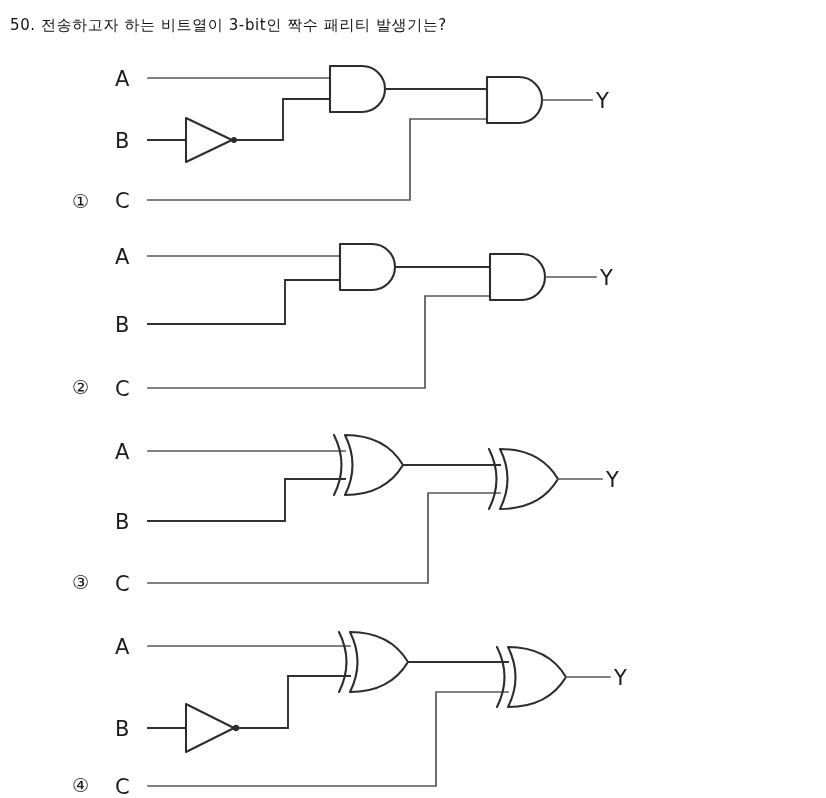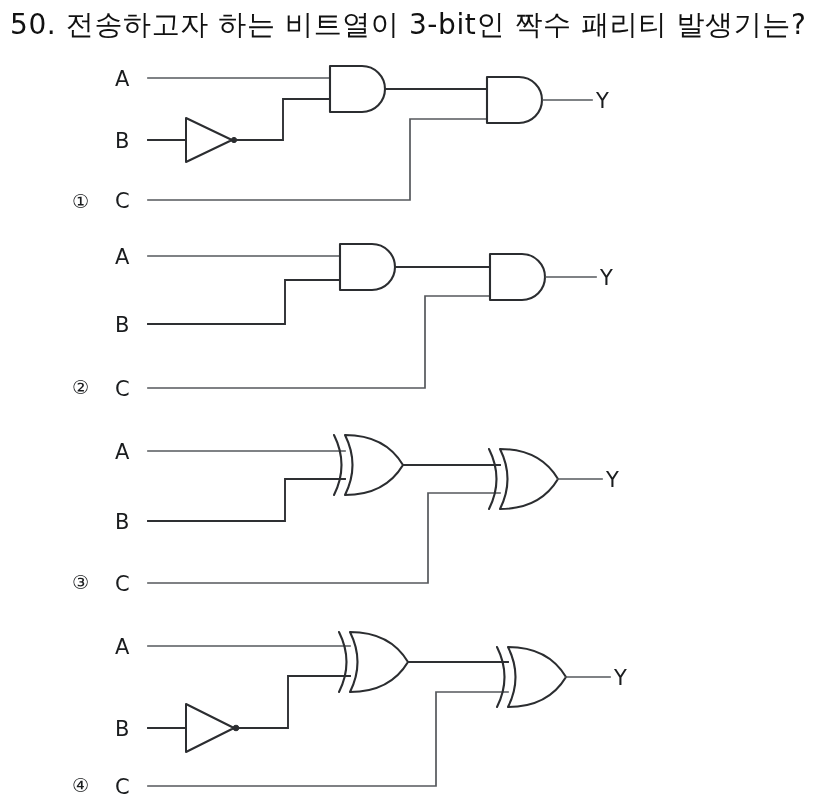--- a/index.html
+++ b/index.html
@@ -17,21 +17,21 @@
   #page {
     position: relative;
     width: 826px;
     height: 798px;
     background: #ffffff;
   }
   .question-title {
     position: absolute;
     left: 10px;
     top: 10px;
-    font-size: 28px;
+    font-size: 15px;
     line-height: 30px;
     color: #111111;
     letter-spacing: 0.6px;
     white-space: nowrap;
     font-family: "DejaVu Sans", sans-serif;
   }
   .option-block {
     position: absolute;
     left: 0;
     width: 826px;

